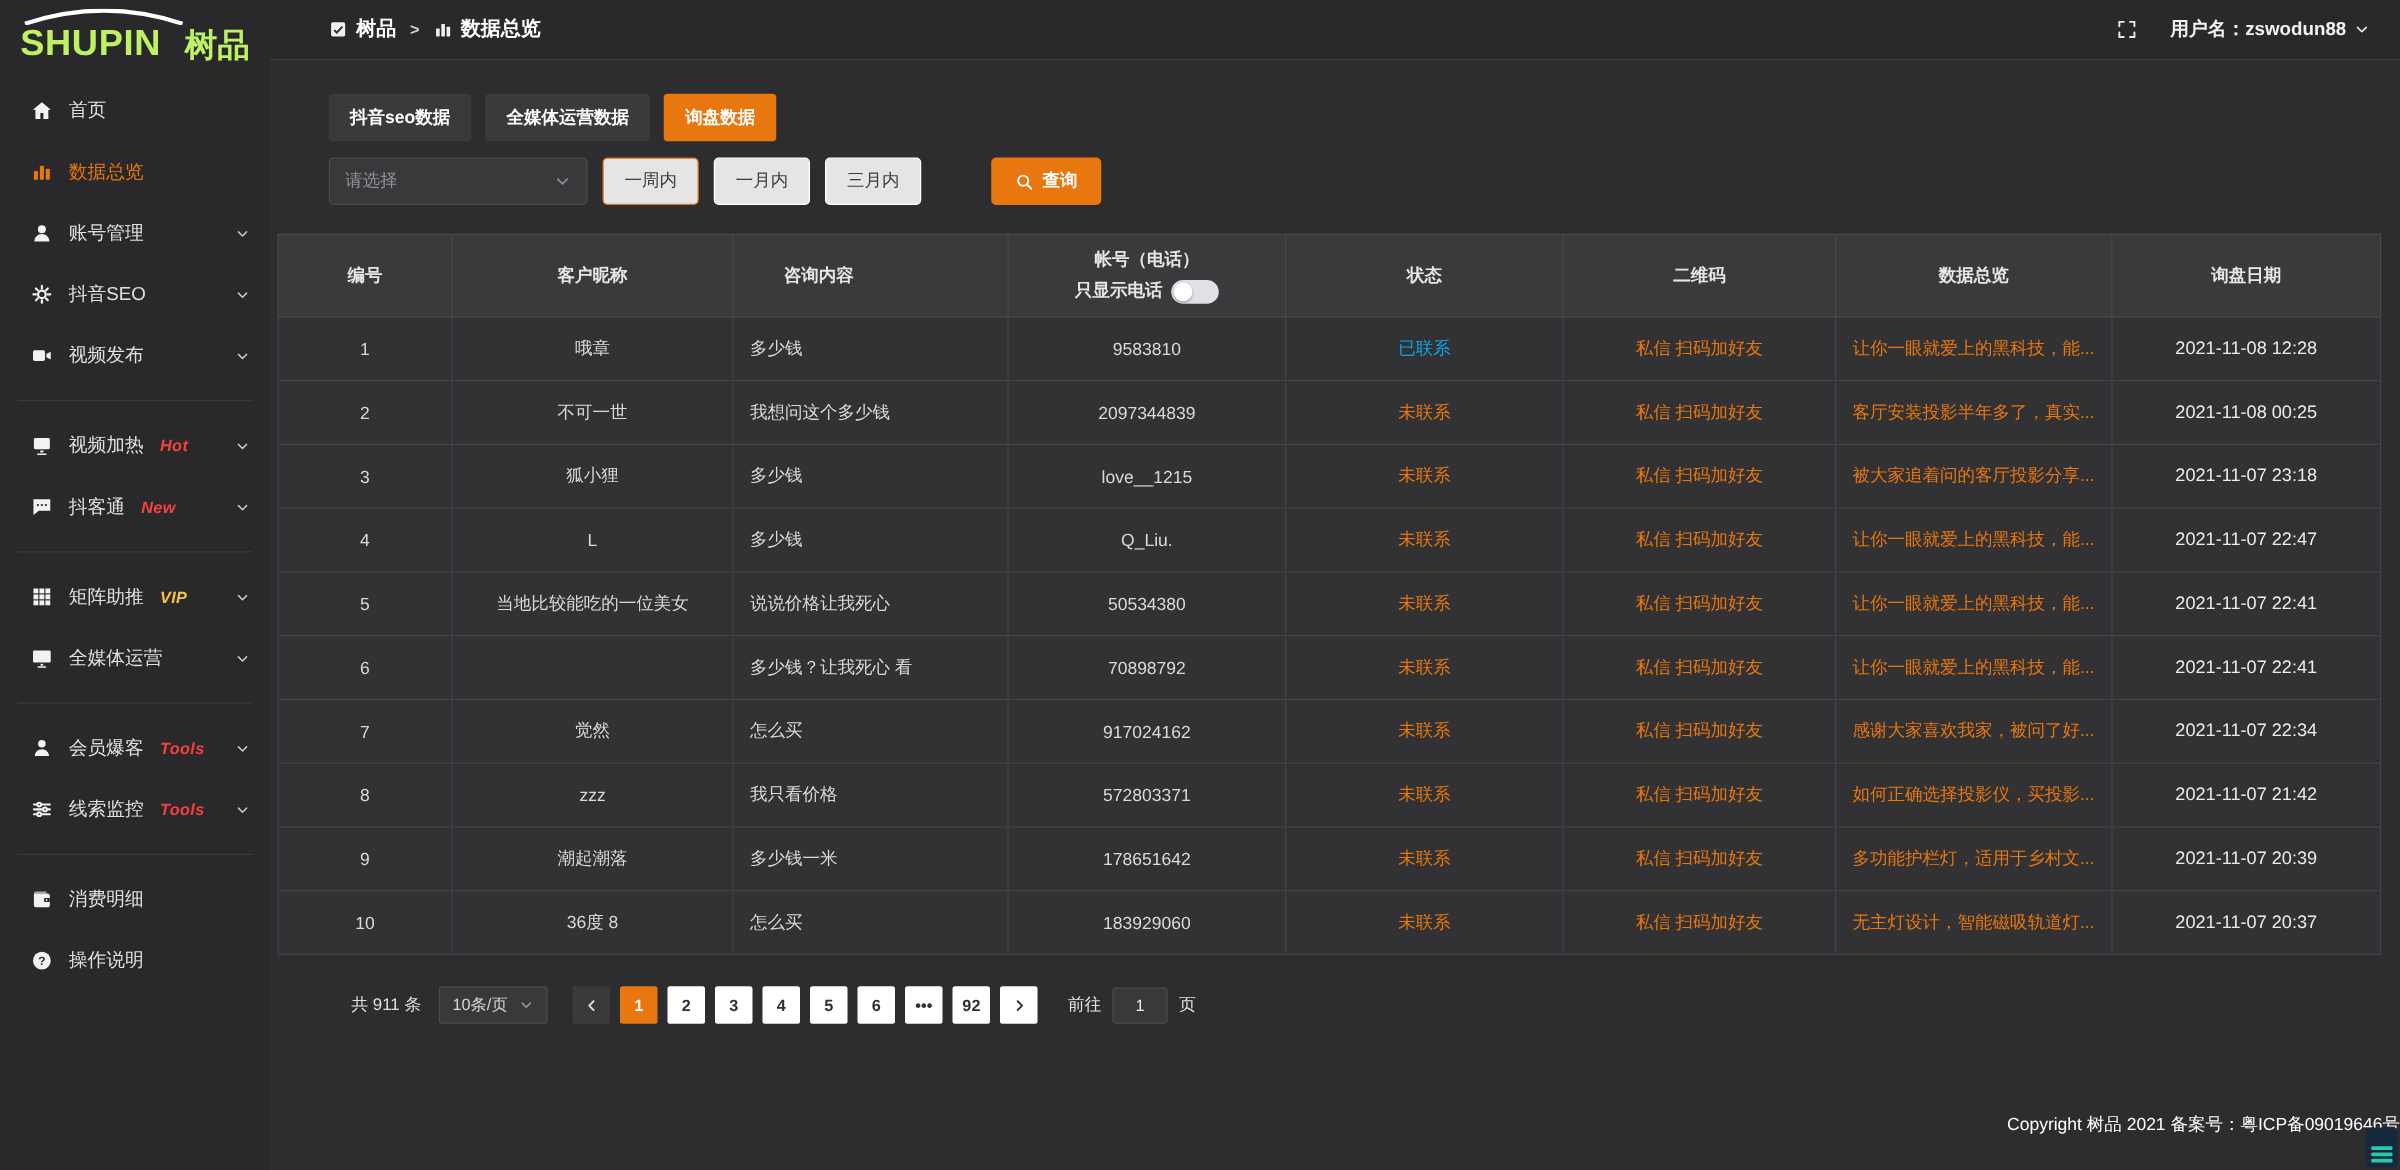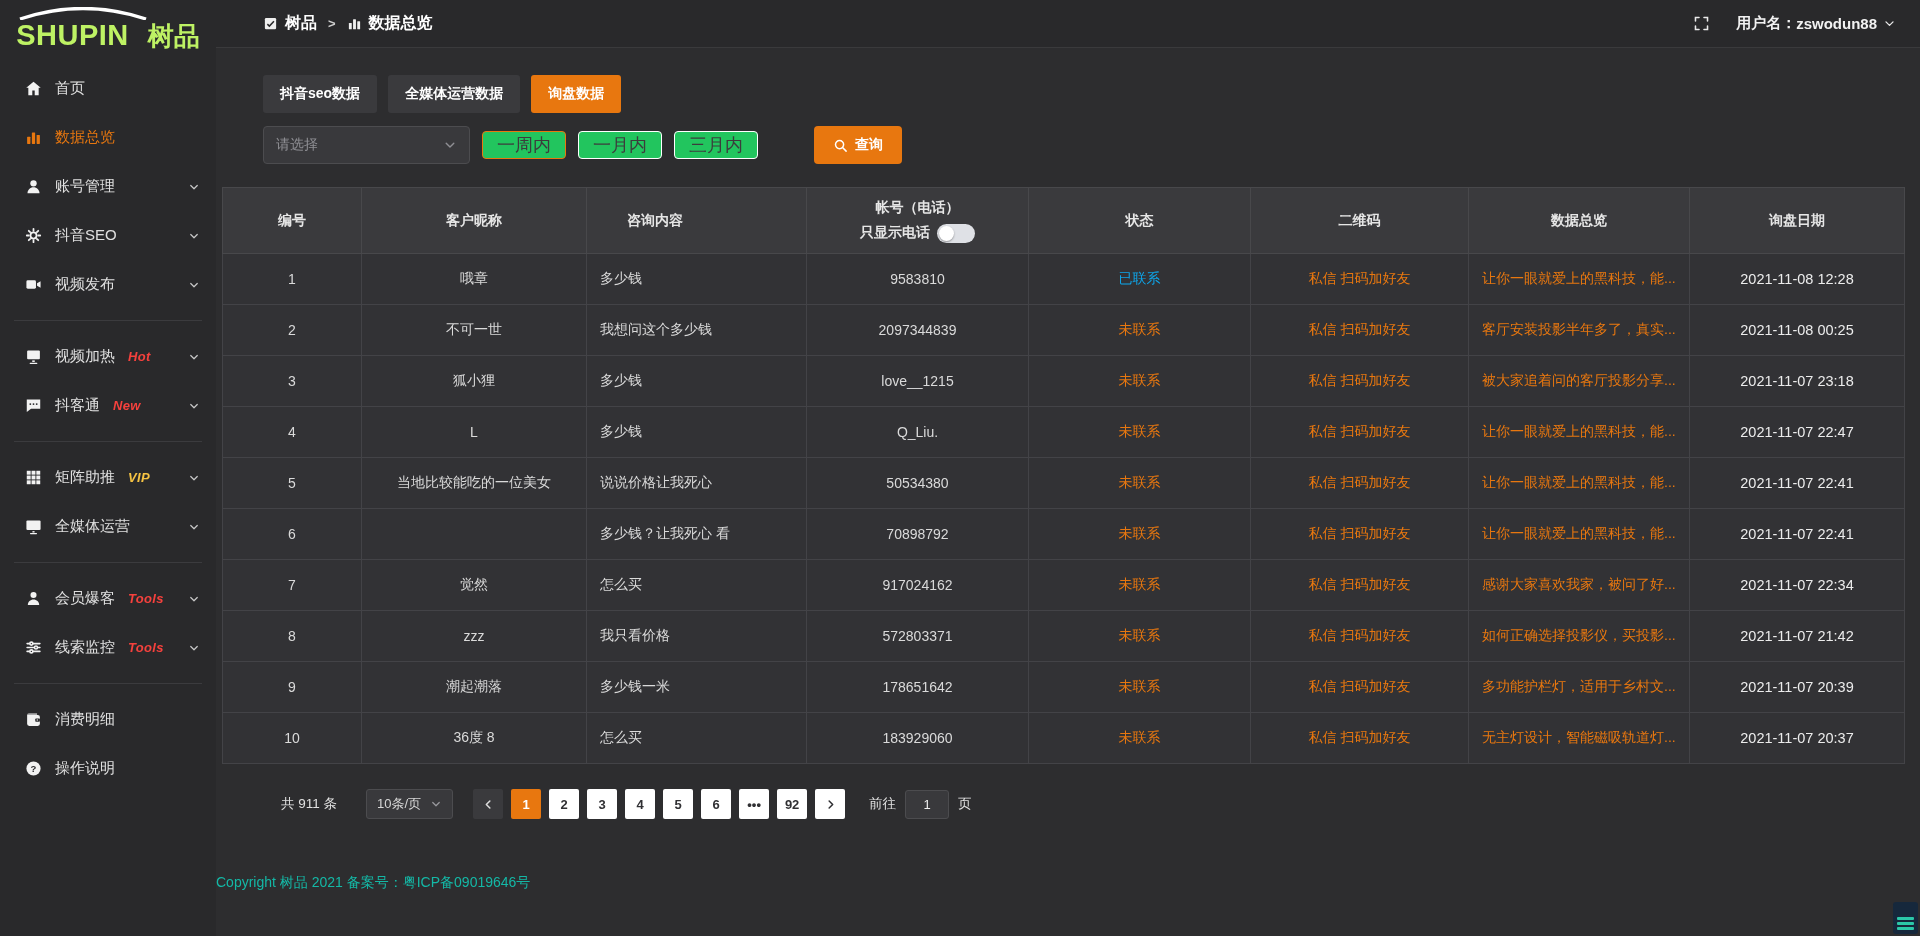--- a/index.html
+++ b/index.html
@@ -39,21 +39,21 @@
   .content { position:absolute; left:216px; top:49px; right:0; bottom:0; }
   .tabs { display:flex; gap:11px; margin:26px 0 0 47px; }
   .tab { height:38px; padding:0 17px; background:#3a3a3d; color:#fff; font-size:14px; font-weight:bold;
          display:flex; align-items:center; border-radius:3px; cursor:pointer; }
   .tab.active { background:#e8770f; }
 
   .filters { display:flex; align-items:center; gap:12px; margin:13px 0 0 47px; }
   .select { width:207px; height:38px; background:#39393c; border:1px solid #4c4c4f; border-radius:4px;
             display:flex; align-items:center; justify-content:space-between; padding:0 12px; color:#8f8f94; font-size:14px; cursor:pointer; }
   .select .chev { width:14px; height:14px; color:#8f8f94; display:inline-flex; }
-  .time-btn { height:28px; min-width:77px; padding:0 14px; background:#22c55e; color:#3c3c3c; font-size:18px; border-radius:4px;
+  .time-btn { height:38px; min-width:77px; padding:0 14px; background:#e5e5e5; color:#3c3c3c; font-size:14px; border-radius:4px;
               display:flex; align-items:center; justify-content:center; cursor:pointer; border:1px solid #fff; }
   .time-btn.active { border:1px solid #e8770f; }
   .search-btn { height:38px; padding:0 19px; margin-left:44px; background:#e8770f; color:#fff; border-radius:4px;
                 display:flex; align-items:center; gap:7px; font-size:14px; font-weight:bold; cursor:pointer; }
   .search-btn .ic { width:15px; height:15px; display:inline-flex; }
 
   
   .table-wrap { margin:23px 15px 0 6px; }
   table { width:100%; border-collapse:collapse; table-layout:fixed; background:#323235; }
   thead th { background:#3a3a3d; height:66px; font-size:14px; color:#e6e6e6; font-weight:bold; border:1px solid #48484b; padding:0 13px; }
@@ -64,37 +64,37 @@
   tbody td.orange, .status { color:#e8770f; }
   tbody td.status.contacted { color:#0ea5e9; }
   tbody td.date { color:#ececec; font-size:14.5px; }
   tbody td.link { cursor:pointer; }
   .th-sub { display:flex; align-items:center; justify-content:center; gap:7px; margin-top:7px; font-weight:bold; }
   .switch { width:38px; height:19px; border-radius:10px; background:#dfe1e6; display:inline-block; position:relative; cursor:pointer; flex:none; }
   .switch .knob { position:absolute; left:2px; top:2px; width:15px; height:15px; border-radius:50%; background:#fff; box-shadow:0 1px 2px rgba(0,0,0,.35); }
 
   
   .pagination { display:flex; align-items:center; margin:25px 0 0 65px; font-size:13.5px; color:#e0e0e0; }
-  .pg-total { margin-right:29px; }
+  .pg-total { margin-right:14px; }
   .pg-size { height:30px; background:#39393c; border:1px solid #4c4c4f; border-radius:3px; display:flex; align-items:center;
              padding:0 10px; gap:9px; color:#d6d6d6; font-size:13px; cursor:pointer; margin-right:16px; }
   .pg-size .chev { width:12px; height:12px; color:#9a9a9e; display:inline-flex; }
   .pg-pages { display:contents; }
   .pg-btn { min-width:30px; height:30px; border:none; border-radius:2px; background:#fff; color:#303033; font-size:13px; font-weight:bold;
             display:flex; align-items:center; justify-content:center; cursor:pointer; margin:0 4px; font-family:inherit; }
   .pg-btn .ic { width:13px; height:13px; display:inline-flex; }
   .pg-btn.prev { background:#3a3a3d; color:#dcdcdc; }
   .pg-btn.page.active { background:#e8770f; color:#fff; }
   .pg-goto-label { margin-left:20px; }
   .pg-goto { width:44px; height:29px; background:#39393c; border:1px solid #4c4c4f; border-radius:3px; color:#eee;
              text-align:center; font-size:13px; margin:0 9px; font-family:inherit; }
   .pg-suffix { }
 
   
-  .footer { position:absolute; left:216px; right:0; bottom:44px; text-align:left; font-size:14px; color:#14b8a6; }
+  .footer { position:absolute; left:216px; right:0; bottom:27px; text-align:right; font-size:14px; color:#ffffff; }
 
   .corner-widget { position:absolute; right:2px; bottom:2px; width:25px; height:32px; background:#16283c; border-radius:3px;
                    display:flex; flex-direction:column; justify-content:flex-end; gap:2px; padding:4px; }
   .corner-widget i { display:block; height:3px; background:#2bc8a9; border-radius:1px; }
 </style>
 </head>
 <body>
 
 <div class="app">
 

